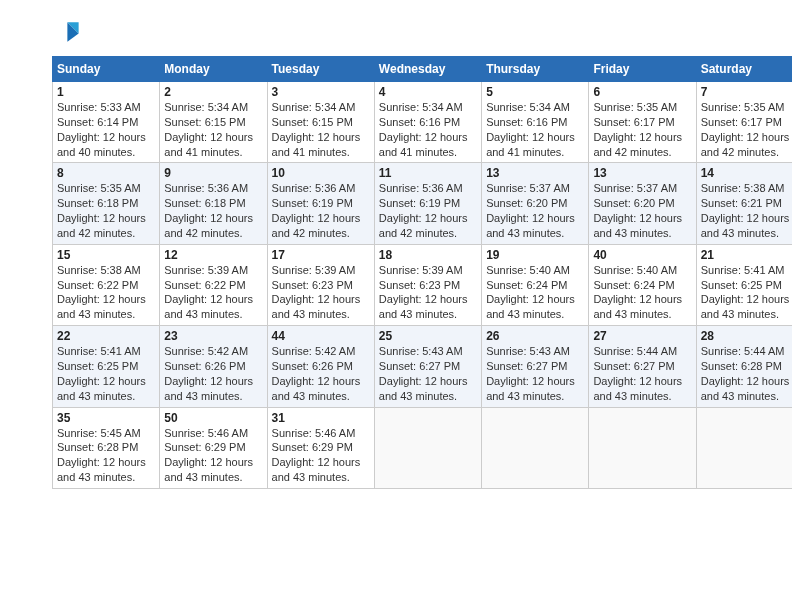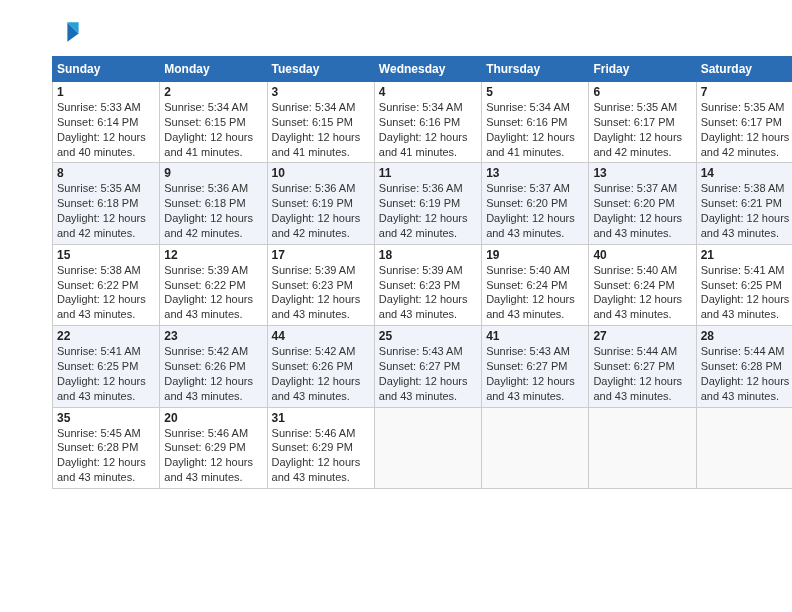--- a/index.html
+++ b/index.html
@@ -231,39 +231,39 @@
       </td>
           <td>
         <span class="day-number">44</span>
         <span class="day-info">Sunrise: 5:42 AM<br>Sunset: 6:26 PM<br>Daylight: 12 hours and 43 minutes.</span>
       </td>
           <td>
         <span class="day-number">25</span>
         <span class="day-info">Sunrise: 5:43 AM<br>Sunset: 6:27 PM<br>Daylight: 12 hours and 43 minutes.</span>
       </td>
           <td>
-        <span class="day-number">41</span>
+        <span class="day-number">26</span>
         <span class="day-info">Sunrise: 5:43 AM<br>Sunset: 6:27 PM<br>Daylight: 12 hours and 43 minutes.</span>
       </td>
           <td>
         <span class="day-number">27</span>
         <span class="day-info">Sunrise: 5:44 AM<br>Sunset: 6:27 PM<br>Daylight: 12 hours and 43 minutes.</span>
       </td>
           <td>
         <span class="day-number">28</span>
         <span class="day-info">Sunrise: 5:44 AM<br>Sunset: 6:28 PM<br>Daylight: 12 hours and 43 minutes.</span>
       </td>
         </tr>
         <tr>
           <td>
         <span class="day-number">35</span>
         <span class="day-info">Sunrise: 5:45 AM<br>Sunset: 6:28 PM<br>Daylight: 12 hours and 43 minutes.</span>
       </td>
           <td>
-        <span class="day-number">20</span>
+        <span class="day-number">50</span>
         <span class="day-info">Sunrise: 5:46 AM<br>Sunset: 6:29 PM<br>Daylight: 12 hours and 43 minutes.</span>
       </td>
           <td>
         <span class="day-number">31</span>
         <span class="day-info">Sunrise: 5:46 AM<br>Sunset: 6:29 PM<br>Daylight: 12 hours and 43 minutes.</span>
       </td>
           <td class="empty-cell"></td>
           <td class="empty-cell"></td>
           <td class="empty-cell"></td>
           <td class="empty-cell"></td>

